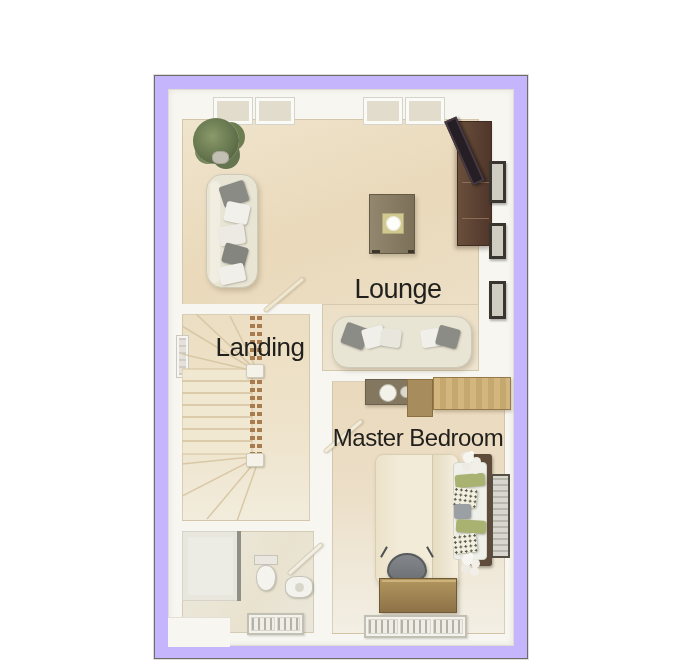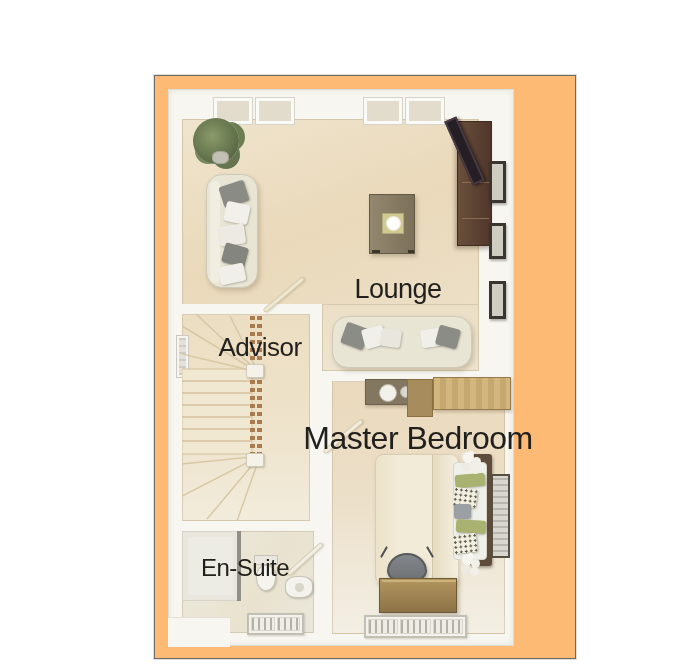--- a/index.html
+++ b/index.html
@@ -5,21 +5,21 @@
   html,body{margin:0;padding:0;background:#ffffff;}
   .page{position:relative;width:680px;height:664px;background:#ffffff;overflow:hidden;
         font-family:"Liberation Sans",sans-serif;}
   .abs{position:absolute;box-sizing:border-box;}
 
   .disclaimer{position:absolute;top:2px;left:0;width:680px;text-align:center;
               font-size:15px;line-height:21px;color:#161616;letter-spacing:-0.2px;}
 
   
   .plan{position:absolute;left:154px;top:75px;width:372px;height:582px;
-        background:#fdba74;border:1px solid #6e6b67;box-shadow:0 0 0 1px rgba(185,182,176,.45);padding-left:48px;}
+        background:#c4b5fd;border:1px solid #6e6b67;box-shadow:0 0 0 1px rgba(185,182,176,.45);}
   .envelope{left:13px;top:13px;width:346px;height:557px;background:#f7f6f1;
             border:1px solid #e0dcd4;box-shadow:inset 0 0 6px rgba(160,150,130,.18);}
 
   .floor{border:1px solid rgba(185,170,140,.45);}
   .floor-lounge-a{left:27px;top:43px;width:297px;height:185px;
       background:linear-gradient(160deg,#efe4cd 0%,#ead9ba 55%,#ecdfc6 100%);border-bottom:none;}
   .floor-lounge-b{left:167px;top:228px;width:157px;height:67px;
       background:linear-gradient(180deg,#ecdfc6,#eee4cf);}
   .floor-landing{left:27px;top:238px;width:128px;height:207px;
       background:linear-gradient(180deg,#ecdec2 0%,#eee3cb 55%,#f2ecdc 100%);}
@@ -225,17 +225,16 @@
          box-shadow:2px 2px 4px rgba(90,75,50,.35);">
       <div class="abs" style="left:2px;top:1px;width:74px;height:2px;background:#cdb27c;"></div>
     </div>
     <div class="abs rad" style="left:209px;top:539px;width:103px;height:23px;">
       <i></i>
       <i></i>
       <i></i>
     </div>
 
     <div class="rlabel" style="left:243px;top:213px;font-size:27px;">Lounge</div>
-    <div class="rlabel" style="left:105px;top:271px;font-size:26px;">Advisor</div>
-    <div class="rlabel" style="left:263px;top:362px;font-size:32px;">Master Bedroom</div>
-    <div class="rlabel" style="left:90px;top:492px;font-size:24px;">En-Suite</div>
+    <div class="rlabel" style="left:105px;top:271px;font-size:26px;">Landing</div>
+    <div class="rlabel" style="left:263px;top:362px;font-size:24px;">Master Bedroom</div>
   </div>
 </div>
 
 </body></html>

